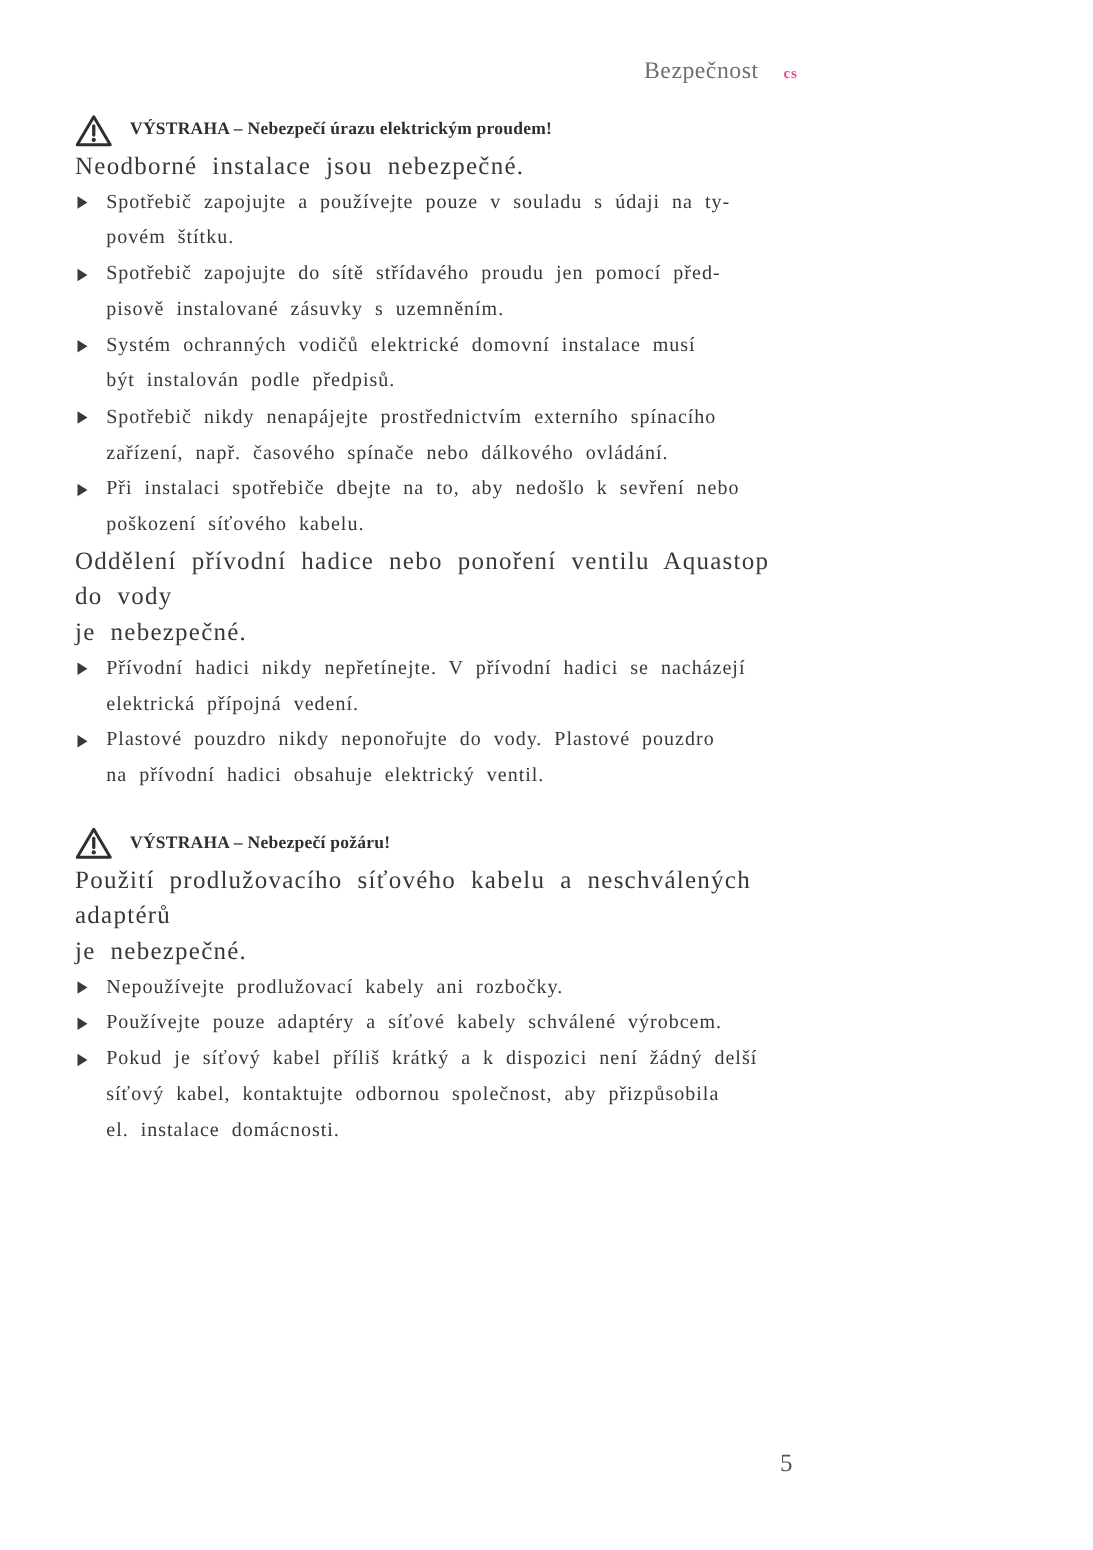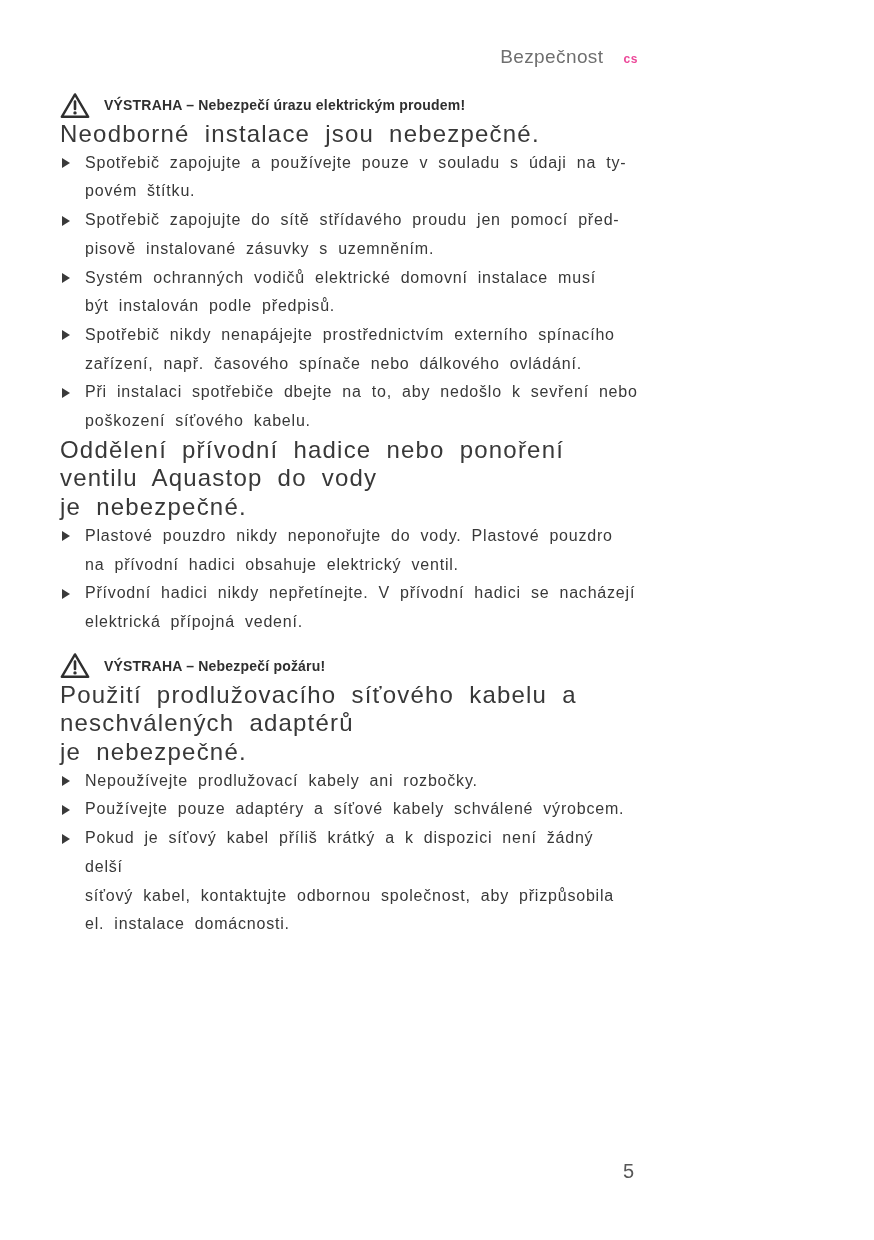--- a/index.html
+++ b/index.html
@@ -3,21 +3,21 @@
 <meta charset="utf-8">
 <style>
   html, body { margin: 0; padding: 0; background: #ffffff; }
   .page {
     position: relative;
     width: 692px;
     height: 1240px;
     box-sizing: border-box;
     background: #ffffff;
     padding: 46px 54px 0 60px;
-    font-family: Liberation Sans, sans-serif;
+    font-family: Liberation Serif, serif;
     color: #383838;
     overflow: hidden;
   }
   .header {
     display: flex;
     justify-content: flex-end;
     align-items: baseline;
     gap: 20px;
     font-size: 19px;
     line-height: 22px;
@@ -33,21 +33,21 @@
     font-size: 14px;
     line-height: 30px;
     color: #2f2f2f;
     letter-spacing: 0.2px;
     margin: 0;
   }
   .warn-icon { display: inline-flex; }
   .warn-icon svg { display: block; }
   .para {
     margin: 0;
-    font-size: 24px;
+    font-size: 20px;
     line-height: 28.7px;
     white-space: pre-line;
     letter-spacing: 0.05em;
     word-spacing: 0.30em;
   }
   .bullet { display: flex; margin: 0; }
   .bullet-marker { flex: 0 0 25px; position: relative; }
   .bullet-marker::before {
     content: "";
     position: absolute;
@@ -59,21 +59,21 @@
     border-bottom: 5.5px solid transparent;
   }
   .bullet-text {
     flex: 1;
     font-size: 16px;
     line-height: 28.7px;
     white-space: pre-line;
     letter-spacing: 0.05em;
     word-spacing: 0.30em;
   }
-  .section-2 { margin-top: 14px; }
+  .section-2 { margin-top: 24px; }
   .page-number {
     position: absolute;
     right: 58px;
     top: 1160px;
     font-size: 20px;
     color: #575757;
   }
 </style>
 </head>
 <body>
@@ -123,27 +123,27 @@
       <span class="bullet-marker"></span>
       <span class="bullet-text">Při instalaci spotřebiče dbejte na to, aby nedošlo k sevření nebo
 poškození síťového kabelu.</span>
     </div>
 
     <p class="para">Oddělení přívodní hadice nebo ponoření ventilu Aquastop do vody
 je nebezpečné.</p>
 
     <div class="bullet">
       <span class="bullet-marker"></span>
-      <span class="bullet-text">Plastové pouzdro nikdy neponořujte do vody. Plastové pouzdro
-na přívodní hadici obsahuje elektrický ventil.</span>
+      <span class="bullet-text">Přívodní hadici nikdy nepřetínejte. V přívodní hadici se nacházejí
+elektrická přípojná vedení.</span>
     </div>
     <div class="bullet">
       <span class="bullet-marker"></span>
-      <span class="bullet-text">Přívodní hadici nikdy nepřetínejte. V přívodní hadici se nacházejí
-elektrická přípojná vedení.</span>
+      <span class="bullet-text">Plastové pouzdro nikdy neponořujte do vody. Plastové pouzdro
+na přívodní hadici obsahuje elektrický ventil.</span>
     </div>
   </div>
 
   <div class="section section-2">
     <h1 class="heading">
       <span class="warn-icon">
         <svg width="30" height="27" viewBox="0 0 30 27" xmlns="http://www.w3.org/2000/svg" aria-hidden="true">
           <path d="M15 2.4 L28.2 24.8 H1.8 Z" fill="none" stroke="#2f2f2f" stroke-width="2.4" stroke-linejoin="round"></path>
           <line x1="15" y1="9.6" x2="15" y2="17" stroke="#2f2f2f" stroke-width="2.6" stroke-linecap="round"></line>
           <circle cx="15" cy="20.9" r="1.7" fill="#2f2f2f"></circle>

